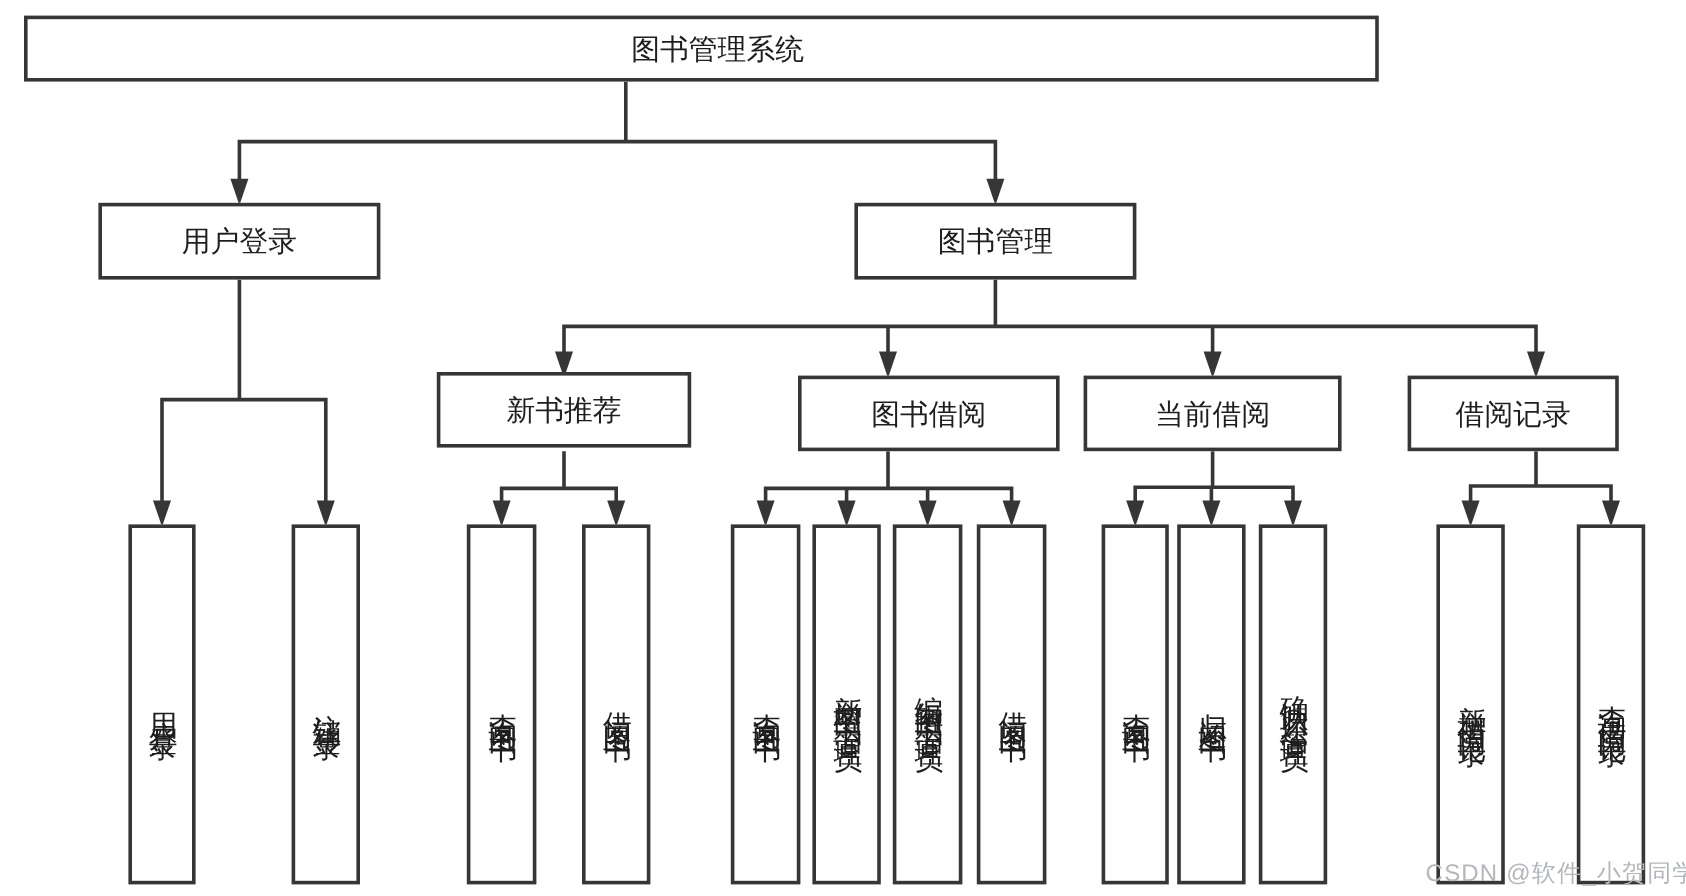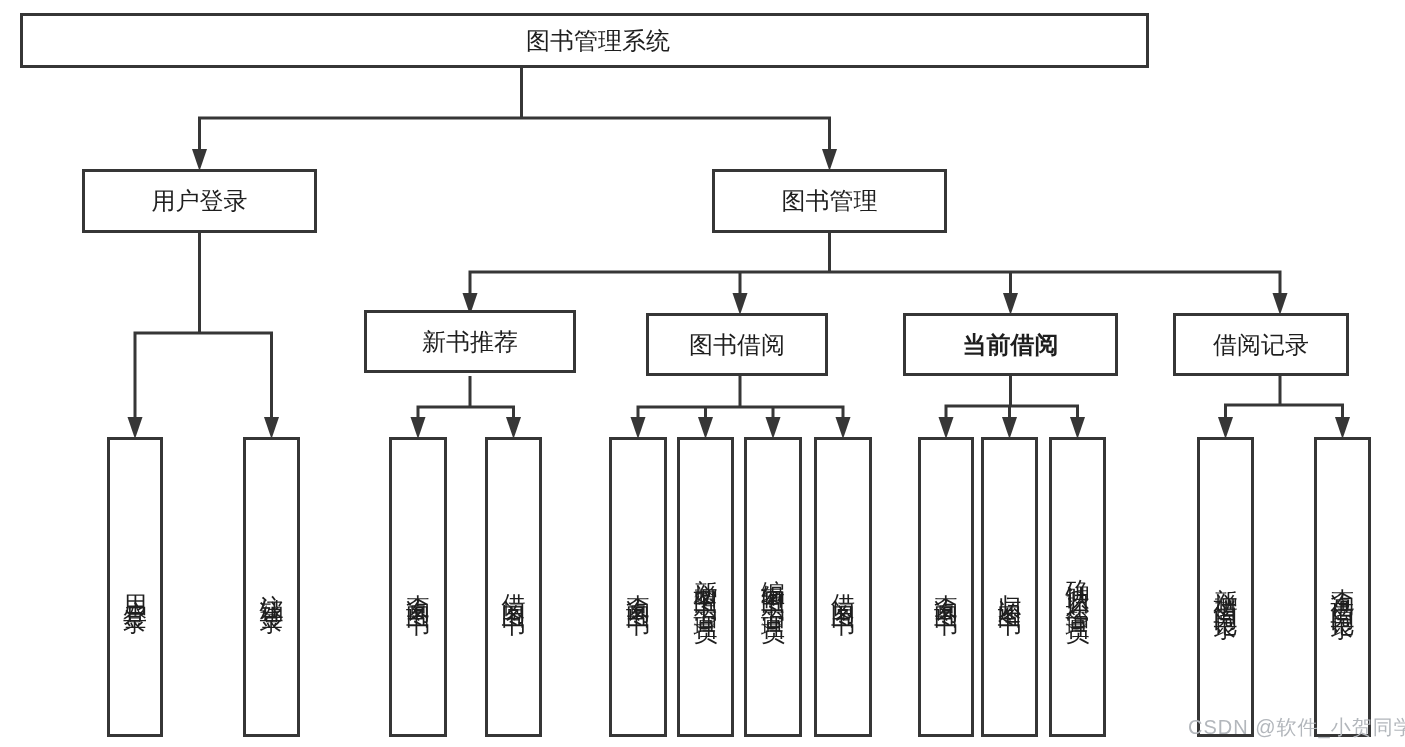--- a/index.html
+++ b/index.html
@@ -75,22 +75,22 @@
       <path d="M1010.5 376 V406 M946 406 H1077.5 M946 404.5 V421 M1009.5 404.5 V421 M1077.5 404.5 V421" stroke="#363636" stroke-width="3" fill="none"></path>
       <polygon points="1225.5,439 1218,417 1233,417" fill="#363636"></polygon>
       <polygon points="1342.5,439 1335,417 1350,417" fill="#363636"></polygon>
       <path d="M1280 376 V405 M1225.5 405 H1342.5 M1225.5 403.5 V421 M1342.5 403.5 V421" stroke="#363636" stroke-width="3" fill="none"></path>
     </svg>
   <div id="nodes-layer">
       <div class="node" style="left: 20px; top: 13px; width: 1129px; height: 55px; border-color: rgb(54, 54, 54); color: rgb(30, 30, 30); padding-left: 27px;">图书管理系统</div>
       <div class="node" style="left: 82px; top: 169px; width: 235px; height: 64px; border-color: rgb(54, 54, 54); color: rgb(30, 30, 30);">用户登录</div>
       <div class="node" style="left: 712px; top: 169px; width: 235px; height: 64px; border-color: rgb(54, 54, 54); color: rgb(30, 30, 30);">图书管理</div>
       <div class="node" style="left: 364px; top: 310px; width: 212px; height: 63px; border-color: rgb(54, 54, 54); color: rgb(30, 30, 30);">新书推荐</div>
-      <div class="node" style="left: 646px; top: 313px; width: 182px; height: 63px; border-color: rgb(54, 54, 54); color: rgb(30, 30, 30); text-align: center;">图书借阅</div>
-      <div class="node" style="left: 903px; top: 313px; width: 215px; height: 63px; border-color: rgb(54, 54, 54); color: rgb(30, 30, 30); font-weight: bold;">当前借阅</div>
+      <div class="node" style="left: 665px; top: 313px; width: 218px; height: 63px; border-color: rgb(54, 54, 54); color: rgb(30, 30, 30); text-align: center;">图书借阅</div>
+      <div class="node" style="left: 903px; top: 313px; width: 215px; height: 63px; border-color: rgb(54, 54, 54); color: rgb(30, 30, 30);">当前借阅</div>
       <div class="node" style="left: 1173px; top: 313px; width: 176px; height: 63px; border-color: rgb(54, 54, 54); color: rgb(30, 30, 30);">借阅记录</div>
       <div class="node vertical" style="left: 107px; top: 437px; width: 56px; height: 300px; border-color: rgb(54, 54, 54); color: rgb(30, 30, 30);">用户登录</div>
       <div class="node vertical" style="left: 243px; top: 437px; width: 57px; height: 300px; border-color: rgb(54, 54, 54); color: rgb(30, 30, 30);">注销登录</div>
       <div class="node vertical" style="left: 389px; top: 437px; width: 58px; height: 300px; border-color: rgb(54, 54, 54); color: rgb(30, 30, 30);">查询图书</div>
       <div class="node vertical" style="left: 485px; top: 437px; width: 57px; height: 300px; border-color: rgb(54, 54, 54); color: rgb(30, 30, 30);">借阅图书</div>
       <div class="node vertical" style="left: 609px; top: 437px; width: 58px; height: 300px; border-color: rgb(54, 54, 54); color: rgb(30, 30, 30);">查询图书</div>
       <div class="node vertical" style="left: 677px; top: 437px; width: 57px; height: 300px; border-color: rgb(54, 54, 54); color: rgb(30, 30, 30);">新增图书（管理员）</div>
       <div class="node vertical" style="left: 744px; top: 437px; width: 58px; height: 300px; border-color: rgb(54, 54, 54); color: rgb(30, 30, 30);">编辑图书（管理员）</div>
       <div class="node vertical" style="left: 814px; top: 437px; width: 58px; height: 300px; border-color: rgb(54, 54, 54); color: rgb(30, 30, 30);">借阅图书</div>
       <div class="node vertical" style="left: 918px; top: 437px; width: 56px; height: 300px; border-color: rgb(54, 54, 54); color: rgb(30, 30, 30);">查询图书</div>

